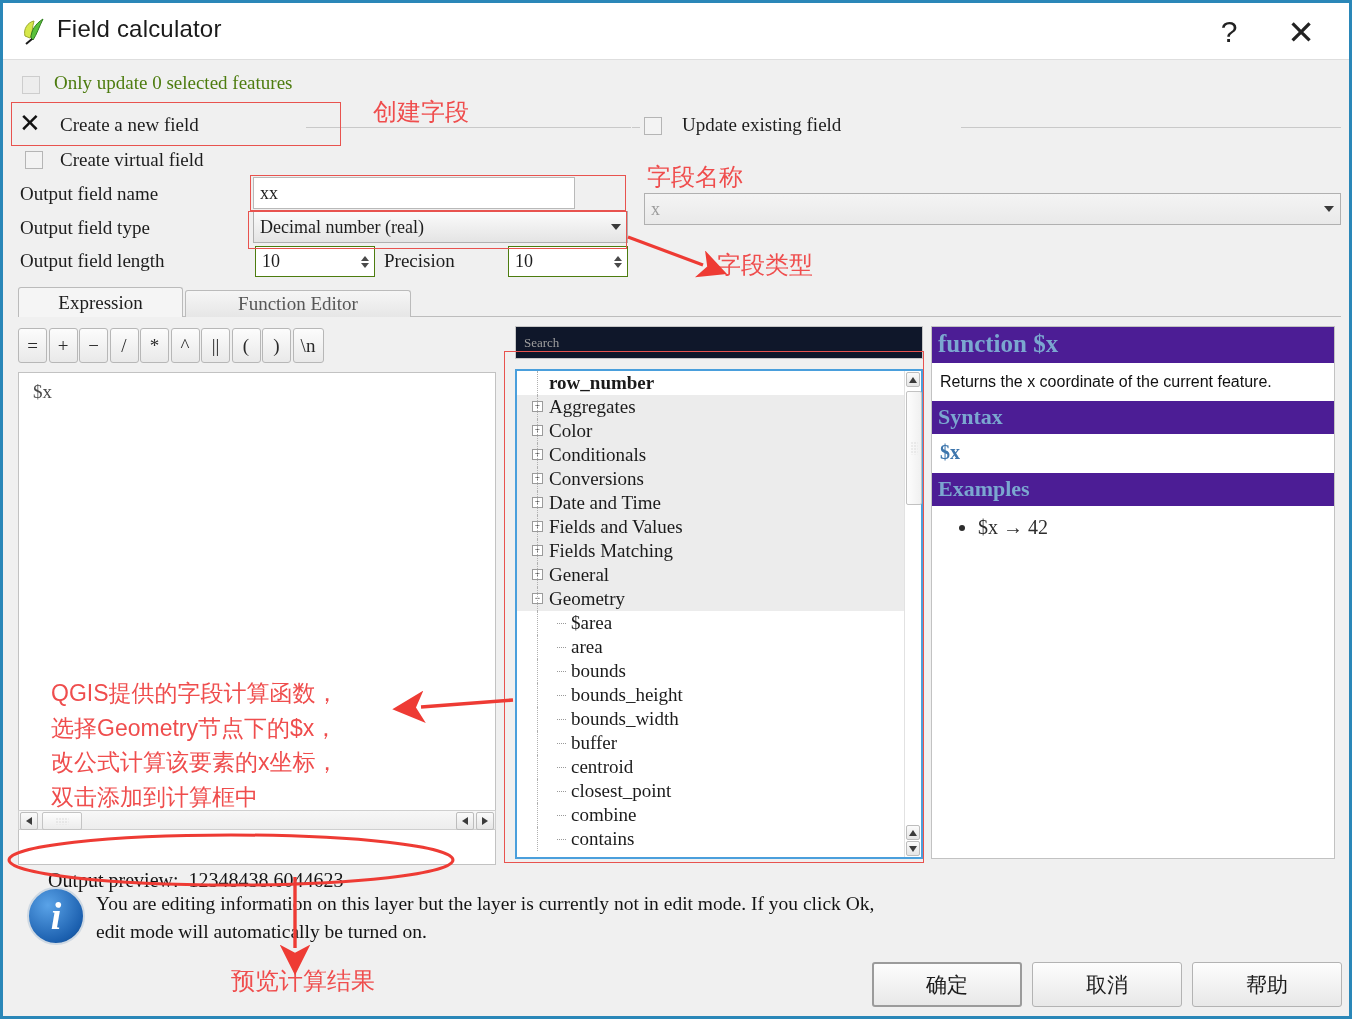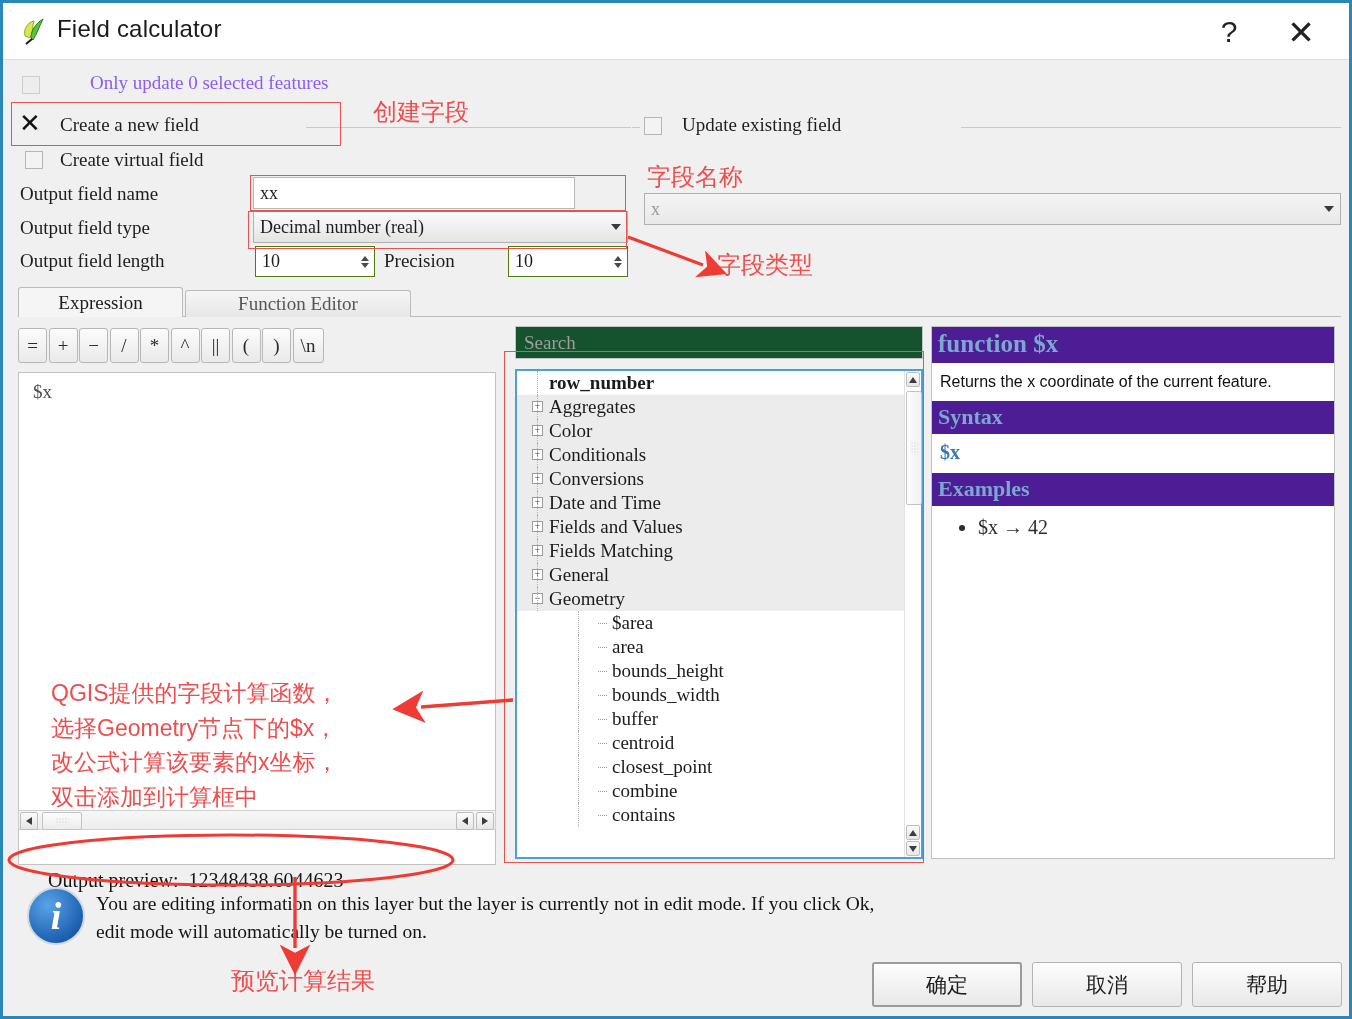--- a/index.html
+++ b/index.html
@@ -63,22 +63,21 @@
     background: #f0f0f0;
   }
 
   .label-txt {
     font-family: "Liberation Serif", serif;
     font-size: 19px;
     color: #1d1d1d;
     white-space: nowrap;
   }
   .label-dim {
-    color: #8b5cf6;
-    margin-left: 36px;
+    color: #4d7c0f;
   }
 
   
   .cbox {
     position: absolute;
     width: 18px; height: 18px;
     border: 1px solid #b5b5b5;
     background: #f3f3f3;
     box-sizing: border-box;
   }
@@ -242,26 +241,26 @@
     width: 38px; height: 16px;
     background: linear-gradient(#fdfdfd, #ececec);
     border: 1px solid #c4c4c4;
     border-radius: 2px;
   }
 
   
   #search-box {
     position: absolute;
     box-sizing: border-box;
-    background: #14532d;
+    background: #0f172a;
     border: 1px solid #c6c6c6;
     display: flex; align-items: center;
     padding-left: 8px;
     font-family: "Liberation Serif", serif;
-    font-size: 19px;
+    font-size: 13px;
     color: #9e9e9e;
     text-align: center;
   }
   #tree-box {
     position: absolute;
     box-sizing: border-box;
     background: #ffffff;
     border: 2px solid #4a9fdc;
   }
   #tree-inner {
@@ -274,21 +273,21 @@
     height: 24px;
     display: flex;
     align-items: center;
     font-family: "Liberation Serif", serif;
     font-size: 19px;
     color: #1b1b1b;
     white-space: nowrap;
   }
   .tree-row.cat { background: #ececec; }
   .tree-row.sel-white { background: #ffffff; }
-  .tree-row.leaf { background: #ffffff; margin-left: 41px; }
+  .tree-row.leaf { background: #ffffff; }
   .tree-row.bold { font-weight: bold; }
   .exp-toggle {
     position: absolute;
     left: 15px;
     width: 11px; height: 11px;
     box-sizing: border-box;
     border: 1px solid #9b9b9b;
     background: #fff;
     font-size: 9px;
     line-height: 9px;
@@ -613,20 +612,25 @@
             <span class="tree-label child">$area</span>
           </div>
           <div class="tree-row leaf">
             <span class="dotline"></span>
             <span class="leaf-dash"></span>
             <span class="tree-label child">area</span>
           </div>
           <div class="tree-row leaf">
             <span class="dotline"></span>
             <span class="leaf-dash"></span>
+            <span class="tree-label child">bounds</span>
+          </div>
+          <div class="tree-row leaf">
+            <span class="dotline"></span>
+            <span class="leaf-dash"></span>
             <span class="tree-label child">bounds_height</span>
           </div>
           <div class="tree-row leaf">
             <span class="dotline"></span>
             <span class="leaf-dash"></span>
             <span class="tree-label child">bounds_width</span>
           </div>
           <div class="tree-row leaf">
             <span class="dotline"></span>
             <span class="leaf-dash"></span>

